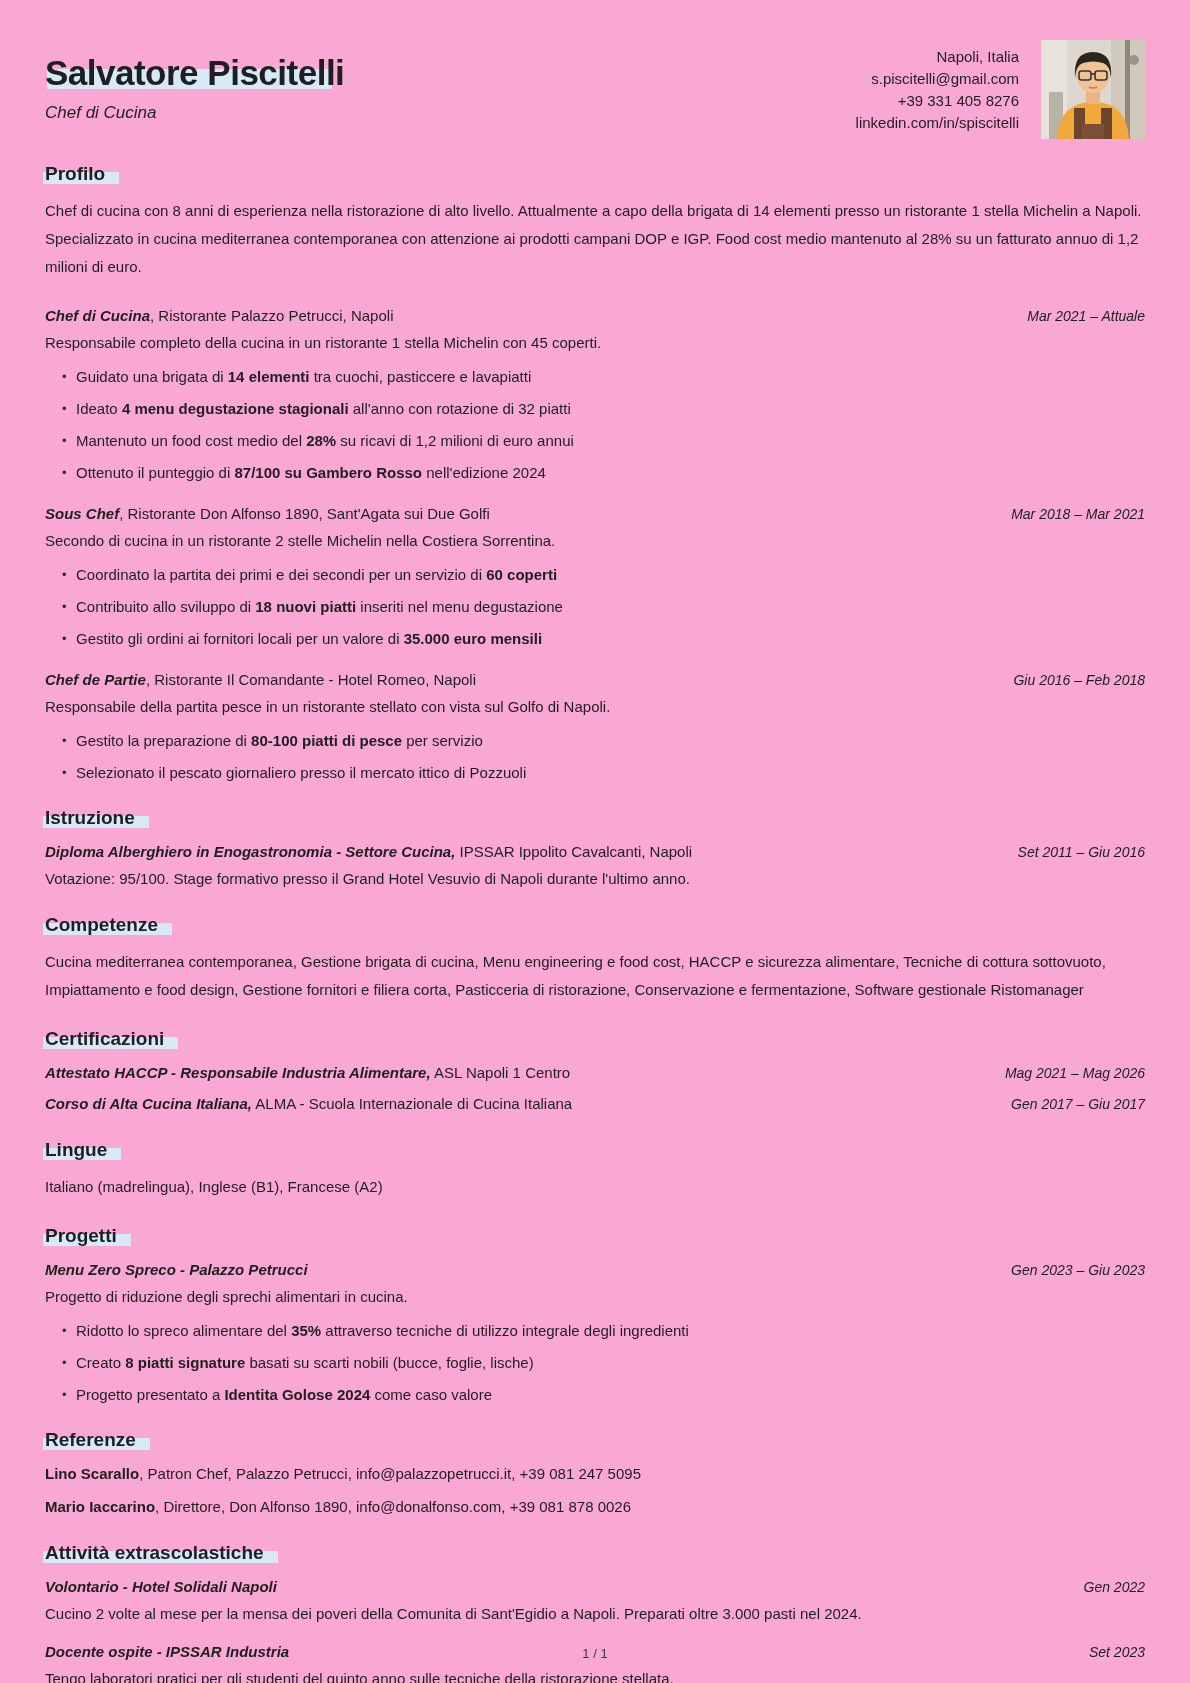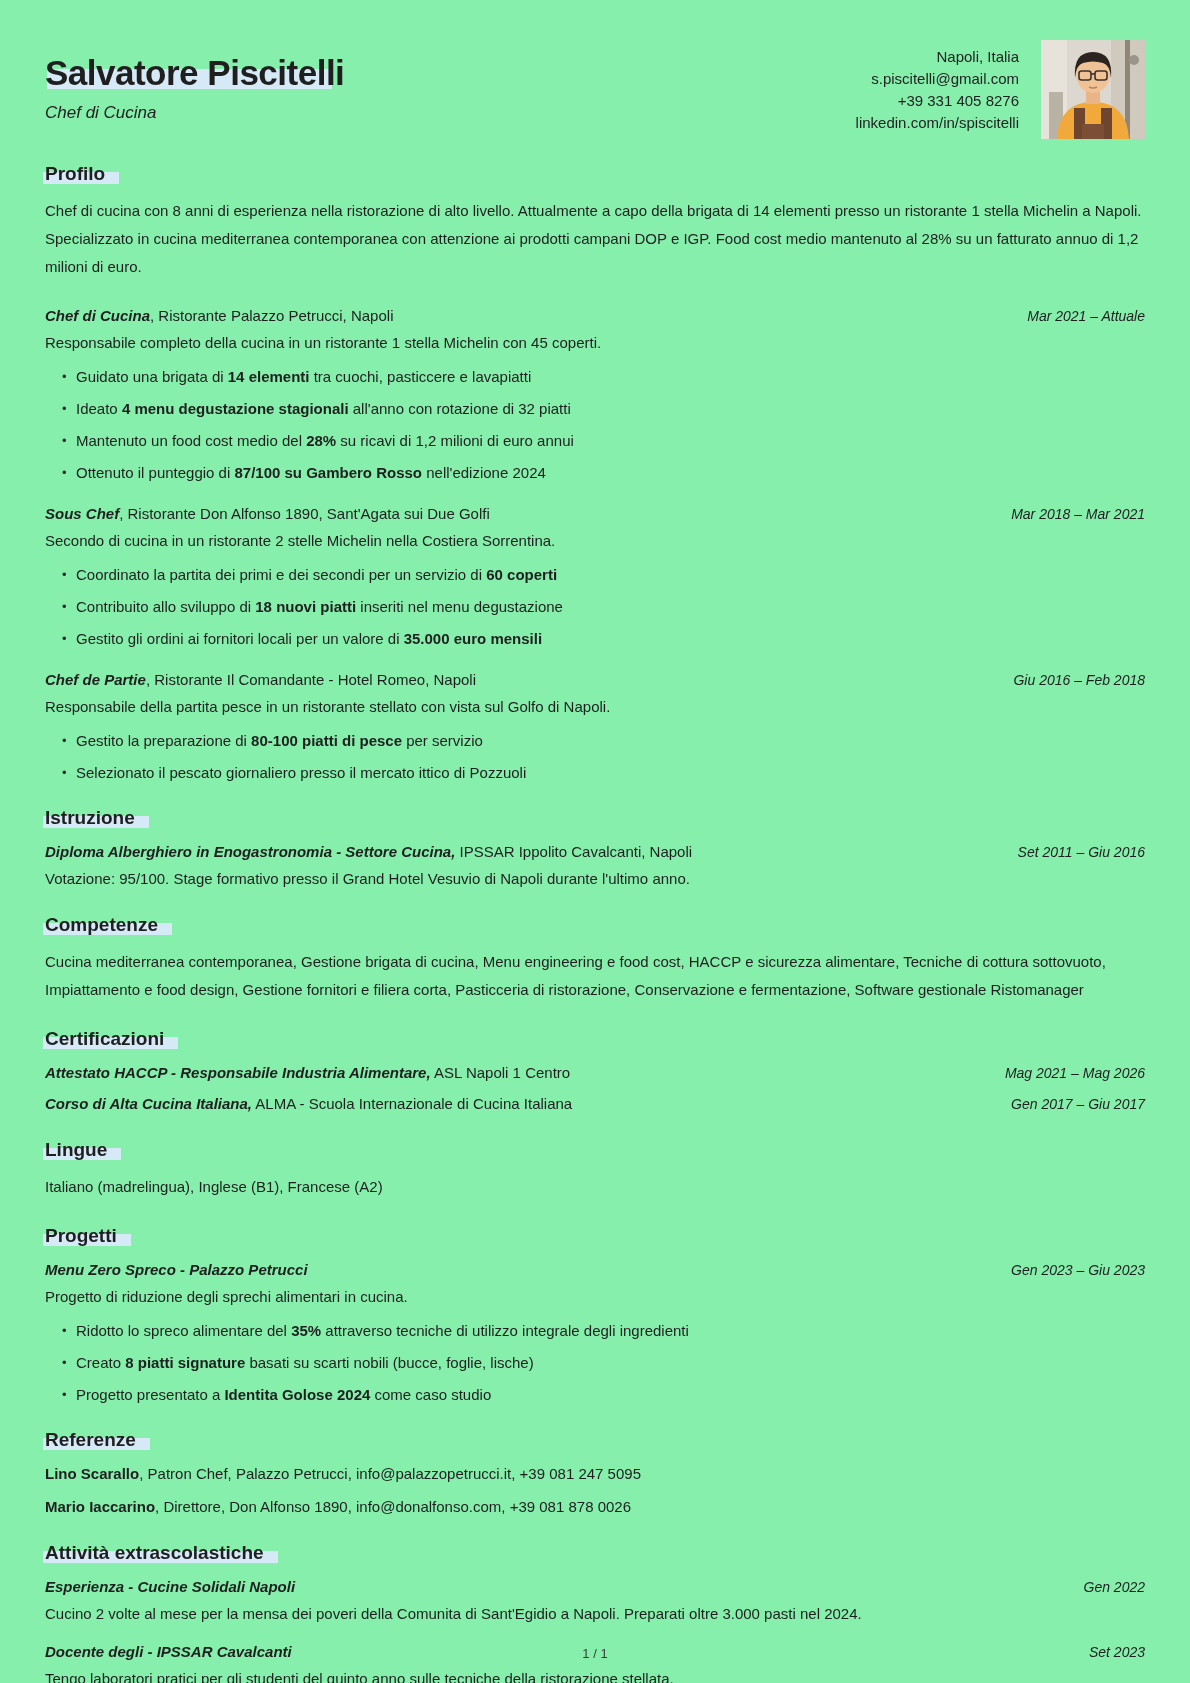--- a/index.html
+++ b/index.html
@@ -2,21 +2,21 @@
 <html style="--hl: #d5e9f7; --ink: #1f1f1f;"><head>
 <meta charset="utf-8">
 <style>
   :root { --hl: #d5e9f7; --ink: #1f1f1f; }
   * { box-sizing: border-box; }
   html, body { margin: 0; padding: 0; background: #ffffff; }
   body { font-family: "Liberation Sans", "DejaVu Sans", sans-serif; color: var(--ink); }
   .page {
     position: relative;
     width: 1190px; height: 1683px;
-    margin: 0 auto; background: #86efac;
+    margin: 0 auto; background: #f9a8d4;
     padding: 40px 45px 0 45px;
     overflow: hidden;
   }
   
   .header { display: flex; align-items: flex-start; margin-bottom: 6px; }
   .header-left { flex: 1 1 auto; padding-top: 14px; }
   h1 { margin: 0 0 10px 0; font-size: 35px; line-height: 1.1; font-weight: bold; letter-spacing: -0.5px; }
   .hl { position: relative; display: inline-block; z-index: 0; }
   .hl::before {
     content: ""; position: absolute; z-index: -1;
@@ -177,43 +177,43 @@
     <h2><span class="hl hl-h2">Progetti</span></h2>
     <div class="entry">
       <div class="entry-head">
         <span class="entry-title"><b><i>Menu Zero Spreco - Palazzo Petrucci</i></b></span>
         <span class="date">Gen 2023 – Giu 2023</span>
       </div>
       <p class="entry-desc">Progetto di riduzione degli sprechi alimentari in cucina.</p>
       <ul class="bullets">
         <li><span>Ridotto lo spreco alimentare del </span><b>35%</b><span> attraverso tecniche di utilizzo integrale degli ingredienti</span></li>
         <li><span>Creato </span><b>8 piatti signature</b><span> basati su scarti nobili (bucce, foglie, lische)</span></li>
-        <li><span>Progetto presentato a </span><b>Identita Golose 2024</b><span> come caso studio</span></li>
+        <li><span>Progetto presentato a </span><b>Identita Golose 2024</b><span> come caso valore</span></li>
       </ul>
     </div>
   </div>
 
   <div class="section">
     <h2><span class="hl hl-h2">Referenze</span></h2>
     <div class="ref-line"><b>Lino Scarallo</b><span>, Patron Chef, Palazzo Petrucci, info@palazzopetrucci.it, +39 081 247 5095</span></div>
     <div class="ref-line"><b>Mario Iaccarino</b><span>, Direttore, Don Alfonso 1890, info@donalfonso.com, +39 081 878 0026</span></div>
   </div>
 
   <div class="section">
     <h2><span class="hl hl-h2">Attività extrascolastiche</span></h2>
     <div class="entry" style="margin-bottom:16px;">
       <div class="entry-head">
-        <span class="entry-title"><b><i>Esperienza - Cucine Solidali Napoli</i></b></span>
+        <span class="entry-title"><b><i>Volontario - Hotel Solidali Napoli</i></b></span>
         <span class="date">Gen 2022</span>
       </div>
       <p class="entry-desc">Cucino 2 volte al mese per la mensa dei poveri della Comunita di Sant'Egidio a Napoli. Preparati oltre 3.000 pasti nel 2024.</p>
     </div>
     <div class="entry" style="margin-bottom:0;">
       <div class="entry-head">
-        <span class="entry-title"><b><i>Docente degli - IPSSAR Cavalcanti</i></b></span>
+        <span class="entry-title"><b><i>Docente ospite - IPSSAR Industria</i></b></span>
         <span class="date">Set 2023</span>
       </div>
       <p class="entry-desc">Tengo laboratori pratici per gli studenti del quinto anno sulle tecniche della ristorazione stellata.</p>
     </div>
   </div>
 
   <div class="footer">1 / 1</div>
 </div>
 
 </body></html>

